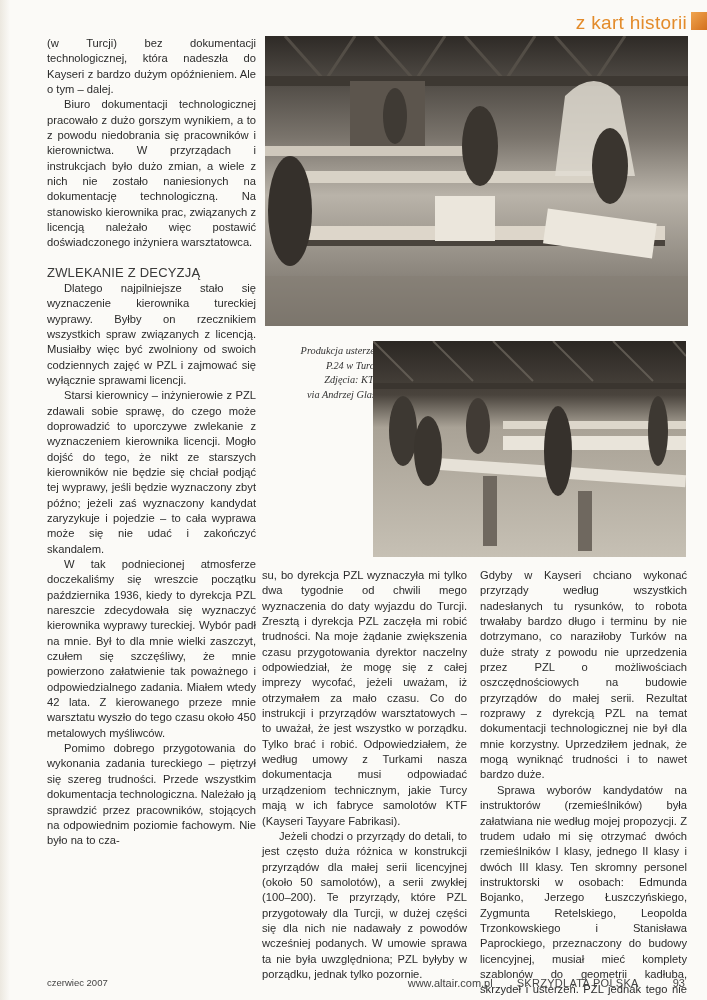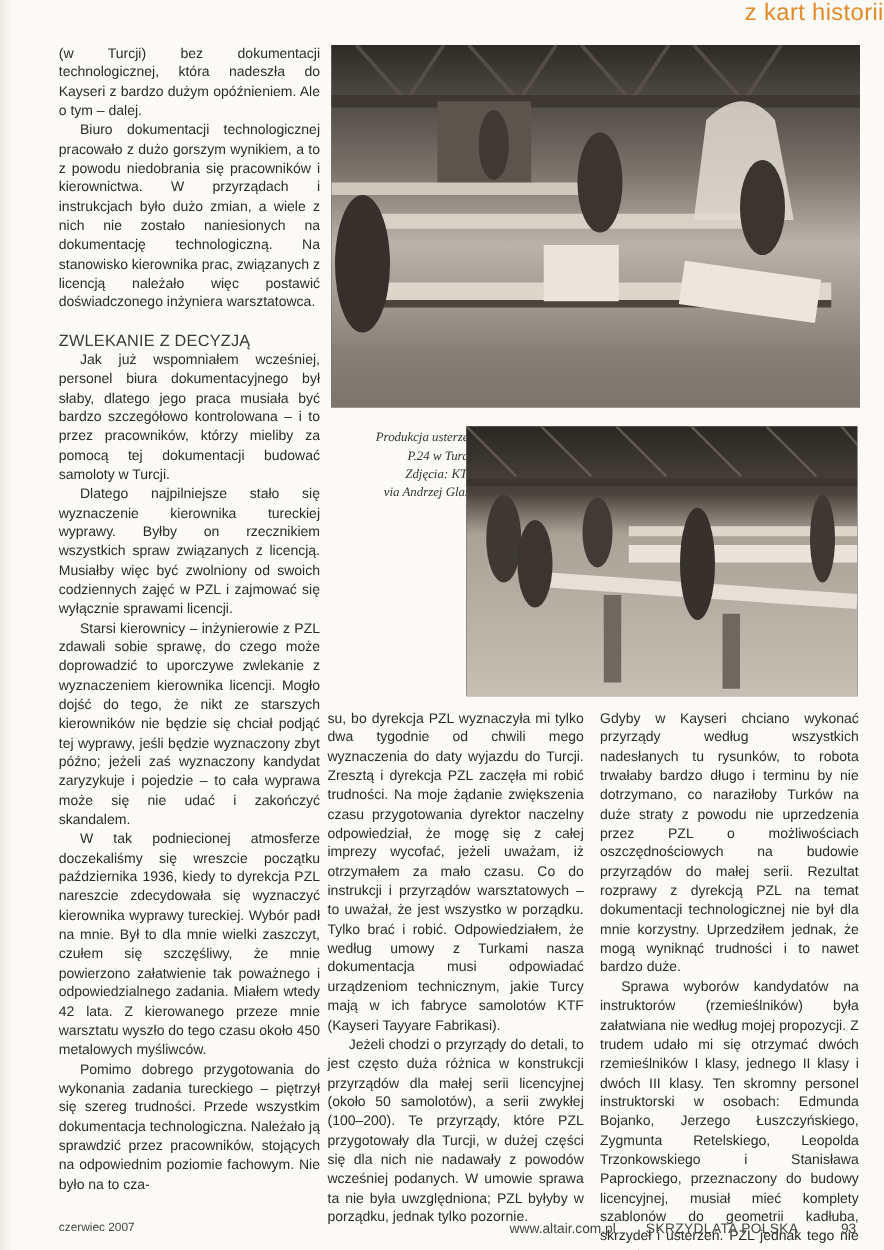--- a/index.html
+++ b/index.html
@@ -7,22 +7,22 @@
     width: 707px; height: 1000px; position: relative; overflow: hidden;
     background: #fbfaf7;
     font-family: "Liberation Sans", "DejaVu Sans", sans-serif;
     color: #2a2a2a;
   }
   .page-edge {
     position: absolute; left: 0; top: 0; width: 10px; height: 1000px;
     background: linear-gradient(to right, #ece8e0, #fbfaf7);
   }
   .section-tag {
-    position: absolute; top: 0; right: 0; height: 22px;
-    display: flex; align-items: flex-start; gap: 4px; flex-direction: column;
+    position: absolute; top: 12px; right: 0; height: 22px;
+    display: flex; align-items: flex-start; gap: 4px;
   }
   .section-tag .label {
     color: #e38b2a; font-size: 19px; letter-spacing: 0.3px;
   }
   .section-tag .block {
     width: 16px; height: 18px;
     background: linear-gradient(135deg, #f0a550, #d3701e);
   }
   .col {
     position: absolute; font-size: 11.2px; line-height: 15.35px;
@@ -69,21 +69,20 @@
 
 <div class="section-tag">
   <span class="label">z kart historii</span>
   <span class="block"></span>
 </div>
 
 <div class="col col1">
   <p class="noindent">(w Turcji) bez dokumentacji technologicznej, która nadeszła do Kayseri z bardzo dużym opóźnieniem. Ale o tym – dalej.</p>
   <p>Biuro dokumentacji technologicznej pracowało z dużo gorszym wynikiem, a to z powodu niedobrania się pracowników i kierownictwa. W przyrządach i instrukcjach było dużo zmian, a wiele z nich nie zostało naniesionych na dokumentację technologiczną. Na stanowisko kierownika prac, związanych z licencją należało więc postawić doświadczonego inżyniera warsztatowca.</p>
   <h3 class="subhead">ZWLEKANIE Z DECYZJĄ</h3>
-  <p>Jak już wspomniałem wcześniej, personel biura dokumentacyjnego był słaby, dlatego jego praca musiała być bardzo szczegółowo kontrolowana – i to przez pracowników, którzy mieliby za pomocą tej dokumentacji budować samoloty w Turcji.</p>
   <p>Dlatego najpilniejsze stało się wyznaczenie kierownika tureckiej wyprawy. Byłby on rzecznikiem wszystkich spraw związanych z licencją. Musiałby więc być zwolniony od swoich codziennych zajęć w PZL i zajmować się wyłącznie sprawami licencji.</p>
   <p>Starsi kierownicy – inżynierowie z PZL zdawali sobie sprawę, do czego może doprowadzić to uporczywe zwlekanie z wyznaczeniem kierownika licencji. Mogło dojść do tego, że nikt ze starszych kierowników nie będzie się chciał podjąć tej wyprawy, jeśli będzie wyznaczony zbyt późno; jeżeli zaś wyznaczony kandydat zaryzykuje i pojedzie – to cała wyprawa może się nie udać i zakończyć skandalem.</p>
   <p>W tak podniecionej atmosferze doczekaliśmy się wreszcie początku października 1936, kiedy to dyrekcja PZL nareszcie zdecydowała się wyznaczyć kierownika wyprawy tureckiej. Wybór padł na mnie. Był to dla mnie wielki zaszczyt, czułem się szczęśliwy, że mnie powierzono załatwienie tak poważnego i odpowiedzialnego zadania. Miałem wtedy 42 lata. Z kierowanego przeze mnie warsztatu wyszło do tego czasu około 450 metalowych myśliwców.</p>
   <p>Pomimo dobrego przygotowania do wykonania zadania tureckiego – piętrzył się szereg trudności. Przede wszystkim dokumentacja technologiczna. Należało ją sprawdzić przez pracowników, stojących na odpowiednim poziomie fachowym. Nie było na to cza-</p>
 </div>
 
 <div class="photo photo1">
   <svg viewBox="0 0 423 290" preserveAspectRatio="none">
     <defs>
       <linearGradient id="g1" x1="0" y1="0" x2="0" y2="1">

